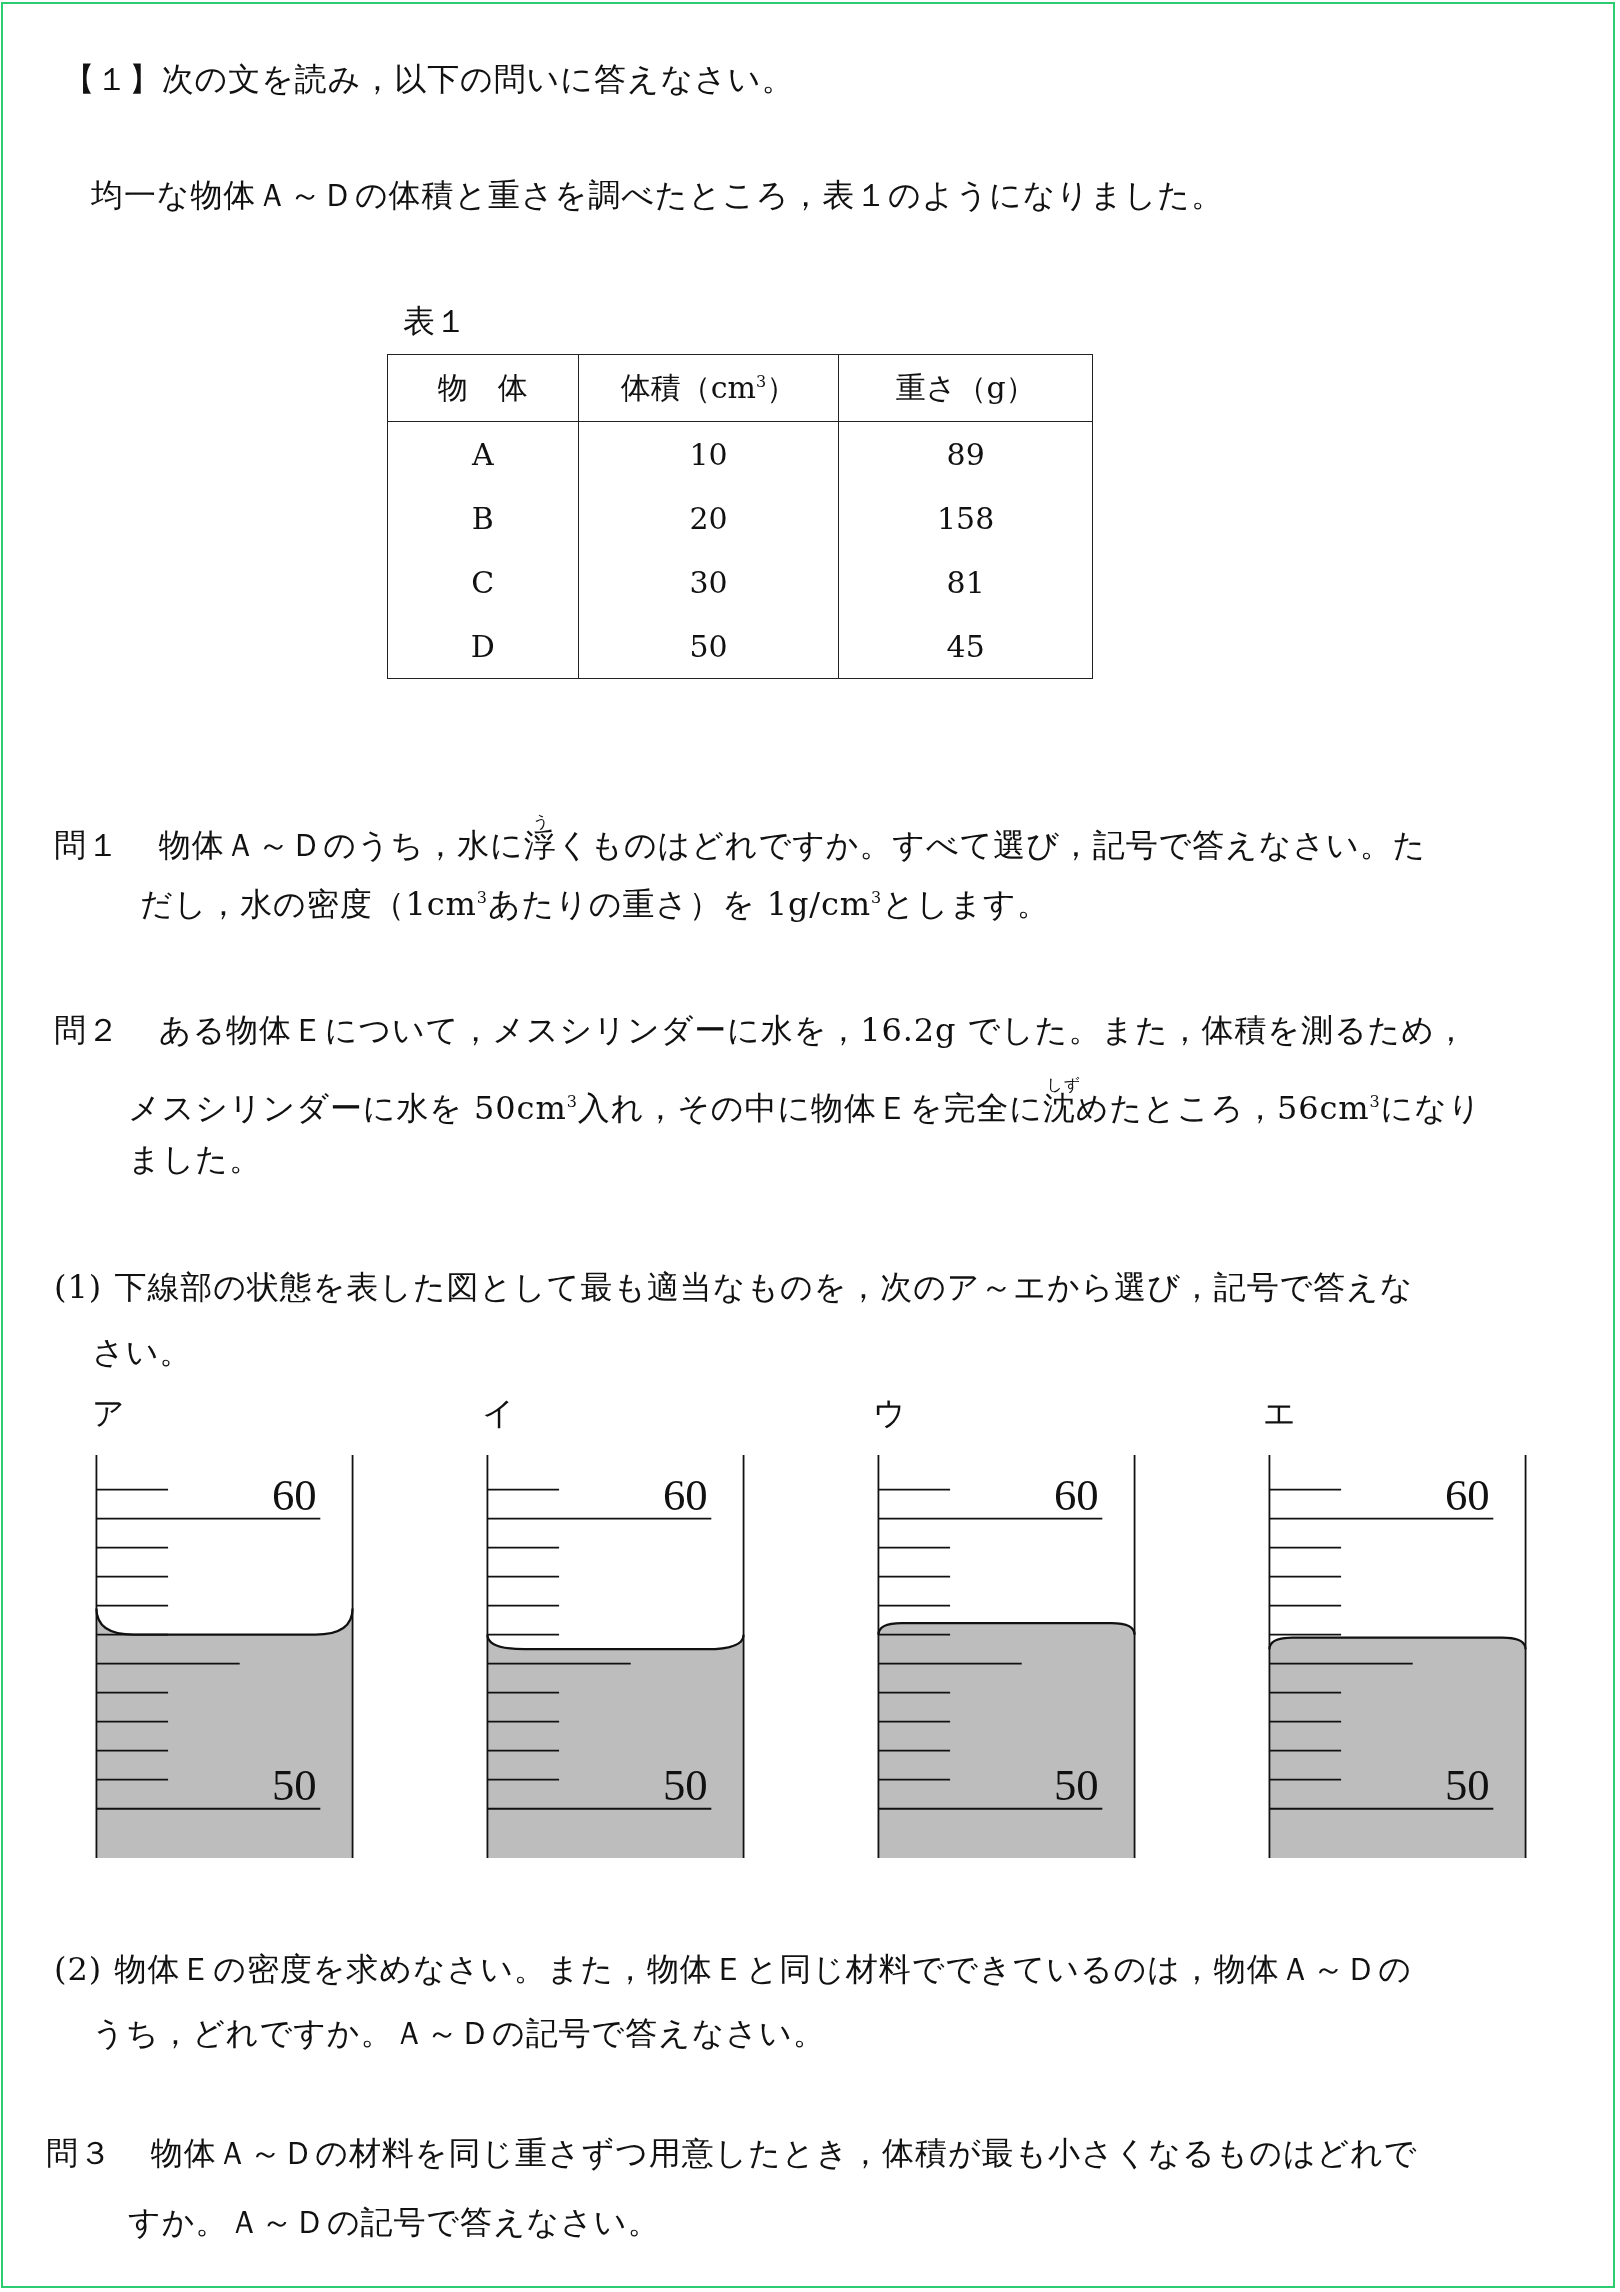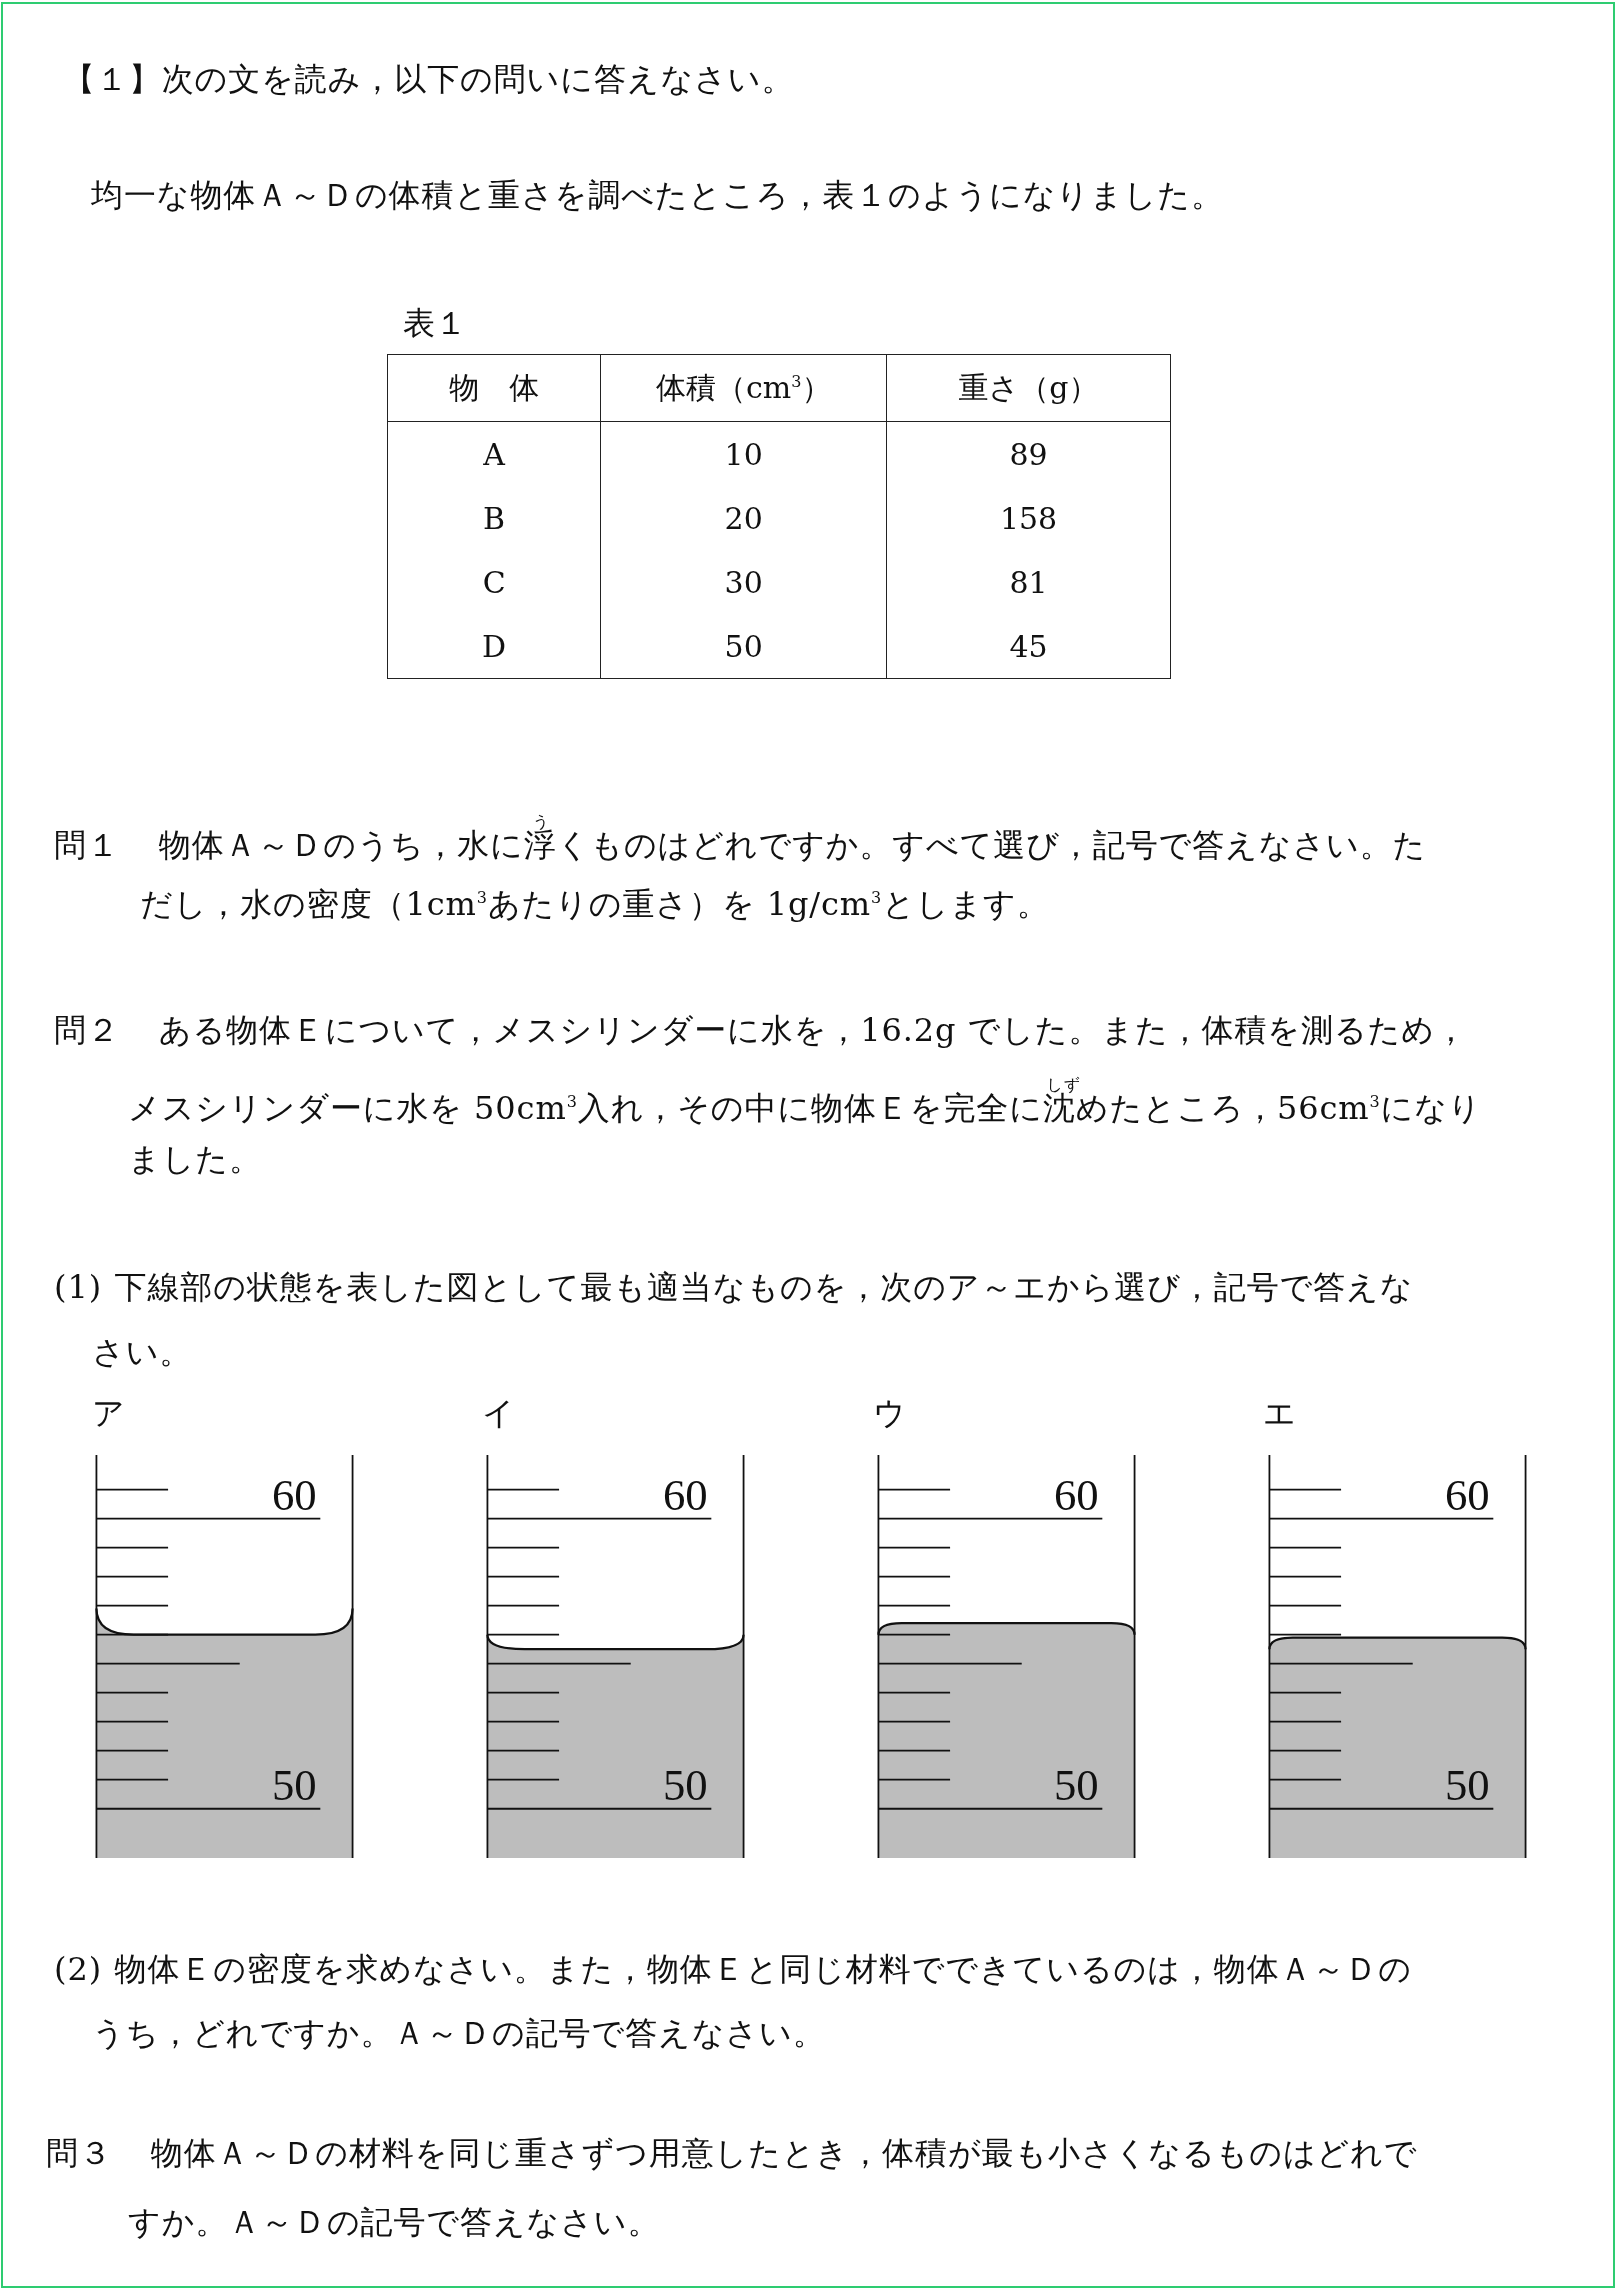--- a/index.html
+++ b/index.html
@@ -5,22 +5,22 @@
   html, body { margin: 0; padding: 0; background: #ffffff; }
   body { width: 1620px; height: 2293px; position: relative; overflow: hidden;
          font-family: "DejaVu Serif", "Liberation Serif", serif; color: #111; }
   .frame { position: absolute; left: 0.9px; top: 1.8px; width: 1614px; height: 2286px;
            border: 2.7px solid #2ecc71; box-sizing: border-box; }
   .line { position: absolute; font-size: 32px; line-height: 39px; white-space: nowrap; letter-spacing: 0.9px; }
   .ul { text-underline-offset: 7.2px; text-decoration-thickness: 1.8px; }
   .ruby { position: absolute; font-size: 16px; line-height: 16px; }
   sup { font-size: 16px; vertical-align: super; line-height: 0; }
 
-  .tbl-caption { position: absolute; left: 403px; top: 304px; font-size: 32px; line-height: 39px; }
-  table.t1 { position: absolute; left: 387px; top: 354px; width: 784px; border-collapse: collapse;
+  .tbl-caption { position: absolute; left: 403px; top: 304px; font-size: 32px; line-height: 39px; font-family: Liberation Mono, monospace; }
+  table.t1 { position: absolute; left: 387px; top: 354px; width: 706px; border-collapse: collapse;
              font-size: 30px; }
   table.t1 th, table.t1 td { border-left: 1.8px solid #222; border-right: 1.8px solid #222; text-align: center; font-weight: normal; padding: 0; }
   table.t1 th { height: 66px; border-top: 1.8px solid #222; border-bottom: 1.8px solid #222; }
   table.t1 td { height: 64px; }
   table.t1 tr:last-child td { border-bottom: 1.8px solid #222; }
   table.t1 col.c1 { width: 235px; } table.t1 col.c2 { width: 310px; } table.t1 col.c3 { width: 313px; }
 
   .cyl-label { position: absolute; top: 1394px; font-size: 32px; line-height: 39px; }
   svg.cyl { position: absolute; top: 1455px; }
 </style>

